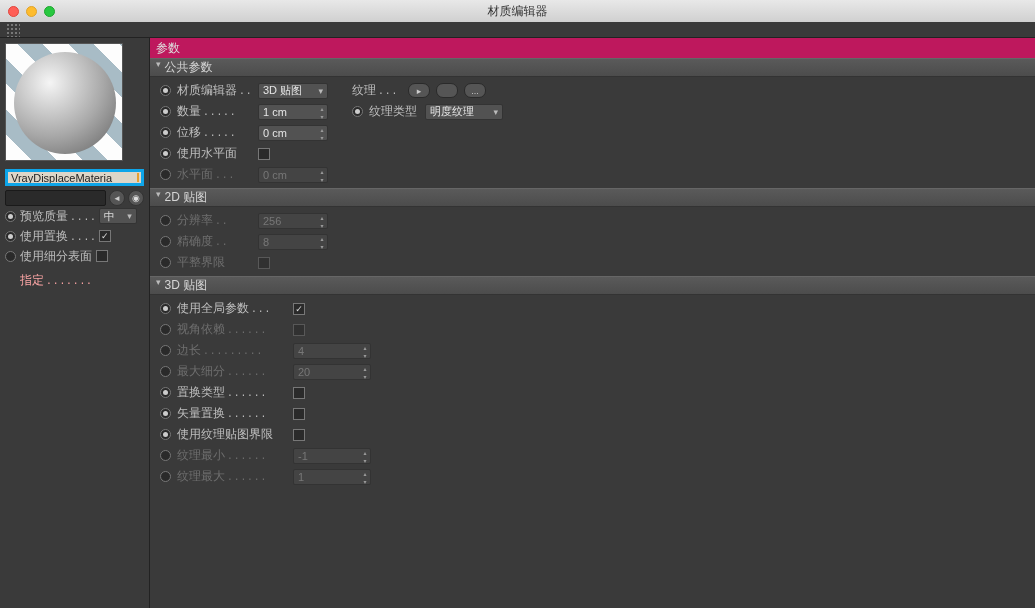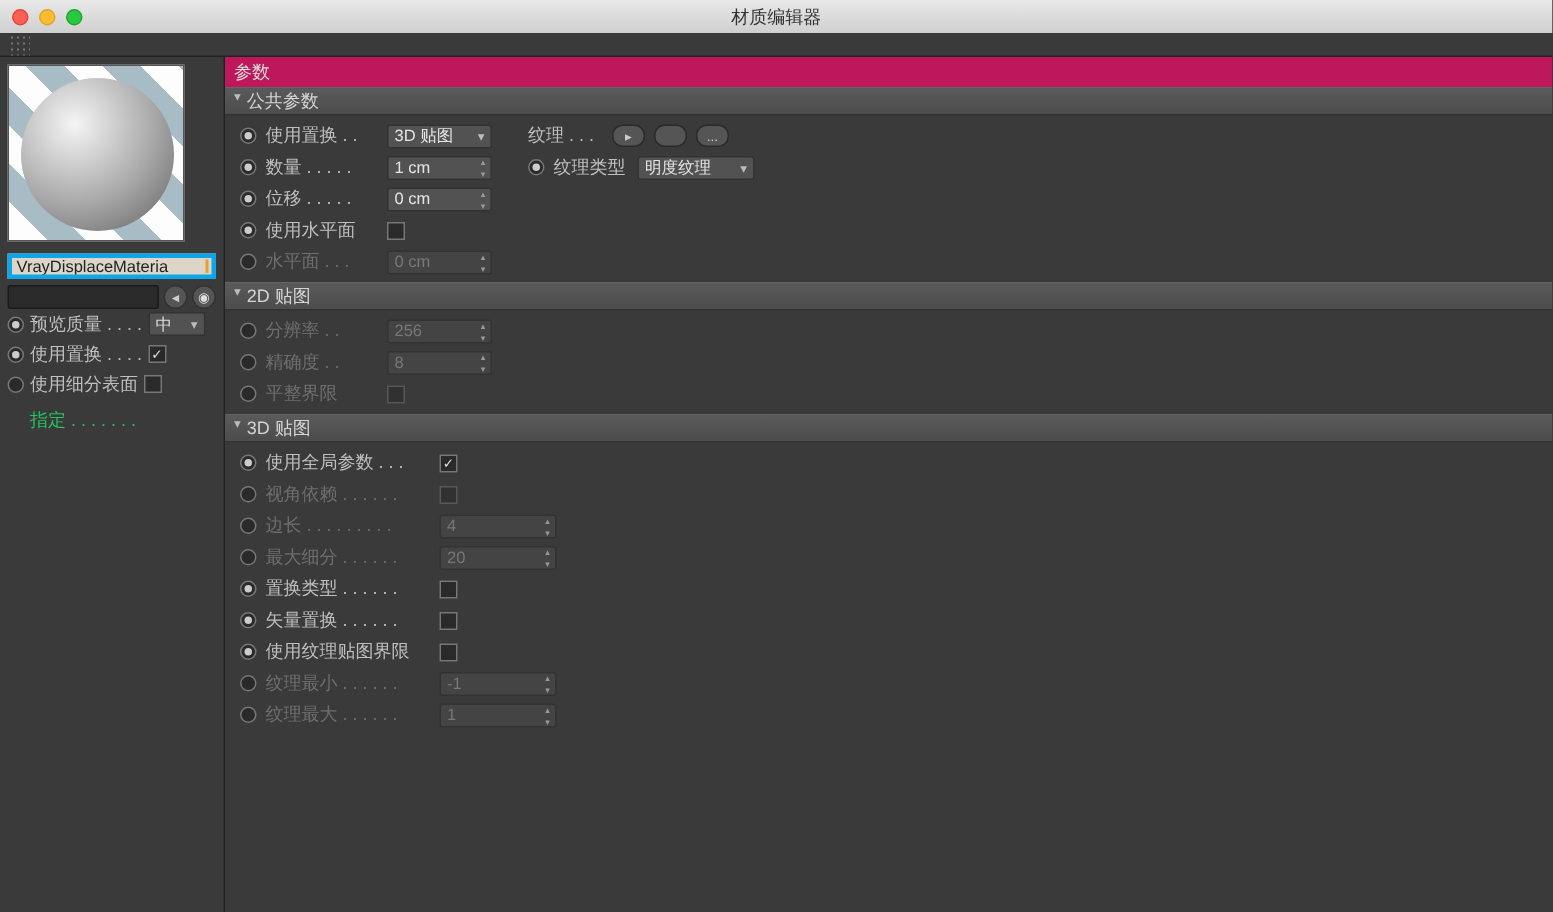--- a/index.html
+++ b/index.html
@@ -40,21 +40,21 @@
 
 .side-row{ display:flex; align-items:center; height:20px; padding:0 5px; gap:4px;}
 .radio{ width:11px;height:11px;border:1px solid #777;border-radius:50%;display:inline-block;background:#2a2a2a;}
 .radio.on::after{content:"";display:block;width:5px;height:5px;background:#ccc;border-radius:50%;margin:2px;}
 .cbox{ width:12px;height:12px;border:1px solid #777;background:#2a2a2a;display:inline-flex;align-items:center;justify-content:center;font-size:9px;color:#ddd;}
 .cbox.on::after{content:"✓";}
 .label{ color:#bfbfbf; font-size:12px; white-space:nowrap;}
 .small-drop{ height:16px;background:#525252;border:1px solid #333;min-width:38px;display:flex;align-items:center;padding:0 4px;font-size:11px;color:#ddd;border-radius:2px;position:relative;}
 .small-drop::after{content:"▾";position:absolute;right:4px;font-size:9px;color:#bbb;}
 
-.assign-row{ padding:6px 0 0 20px; color:#22c55e;}
+.assign-row{ padding:6px 0 0 20px; color:#fca5a5;}
 
 
 .panel-title{ height:20px; background:#be185d; display:flex;align-items:center;padding-left:6px;color:#ddd;font-size:12px;}
 .group-header{ height:19px;background:linear-gradient(#5a5a5a,#4c4c4c);border-top:1px solid #666;border-bottom:1px solid #333;display:flex;align-items:flex-start;padding-left:6px;color:#d5d5d5;font-size:12px;}
 .group-header::before{content:"▾";font-size:9px;margin-right:4px;color:#bbb;}
 .group-body{ padding:3px 0 3px 10px;}
 .row{ display:flex; align-items:center; height:21px; gap:6px;}
 .field-label{ width:75px; color:#bfbfbf; white-space:nowrap; overflow:hidden;}
 .field-label.dim{ color:#6e6e6e;}
 .num-input{ width:70px;height:16px;background:#525252;border:1px solid #333;border-radius:2px;color:#e5e5e5;font-size:11px;padding:0 4px;display:flex;align-items:center;position:relative;}
@@ -123,21 +123,21 @@
 
   <div class="content">
     <div class="panel-title">参数</div>
 
     <div class="group-header">
         <span>公共参数</span>
       </div>
     <div class="group-body">
       <div class="row">
         <span class="radio on"></span>
-        <span class="field-label">使用置换 . .</span>
+        <span class="field-label">材质编辑器 . .</span>
         <div class="drop">
             <span>3D 贴图</span>
           </div>
         <span class="sep"></span>
         <span style="width:50px" class="label">纹理 . . .</span>
         <div class="pill-btn arrow"></div>
         <div class="pill-btn"></div>
         <div class="pill-btn dots"></div>
       </div>
       <div class="row">

